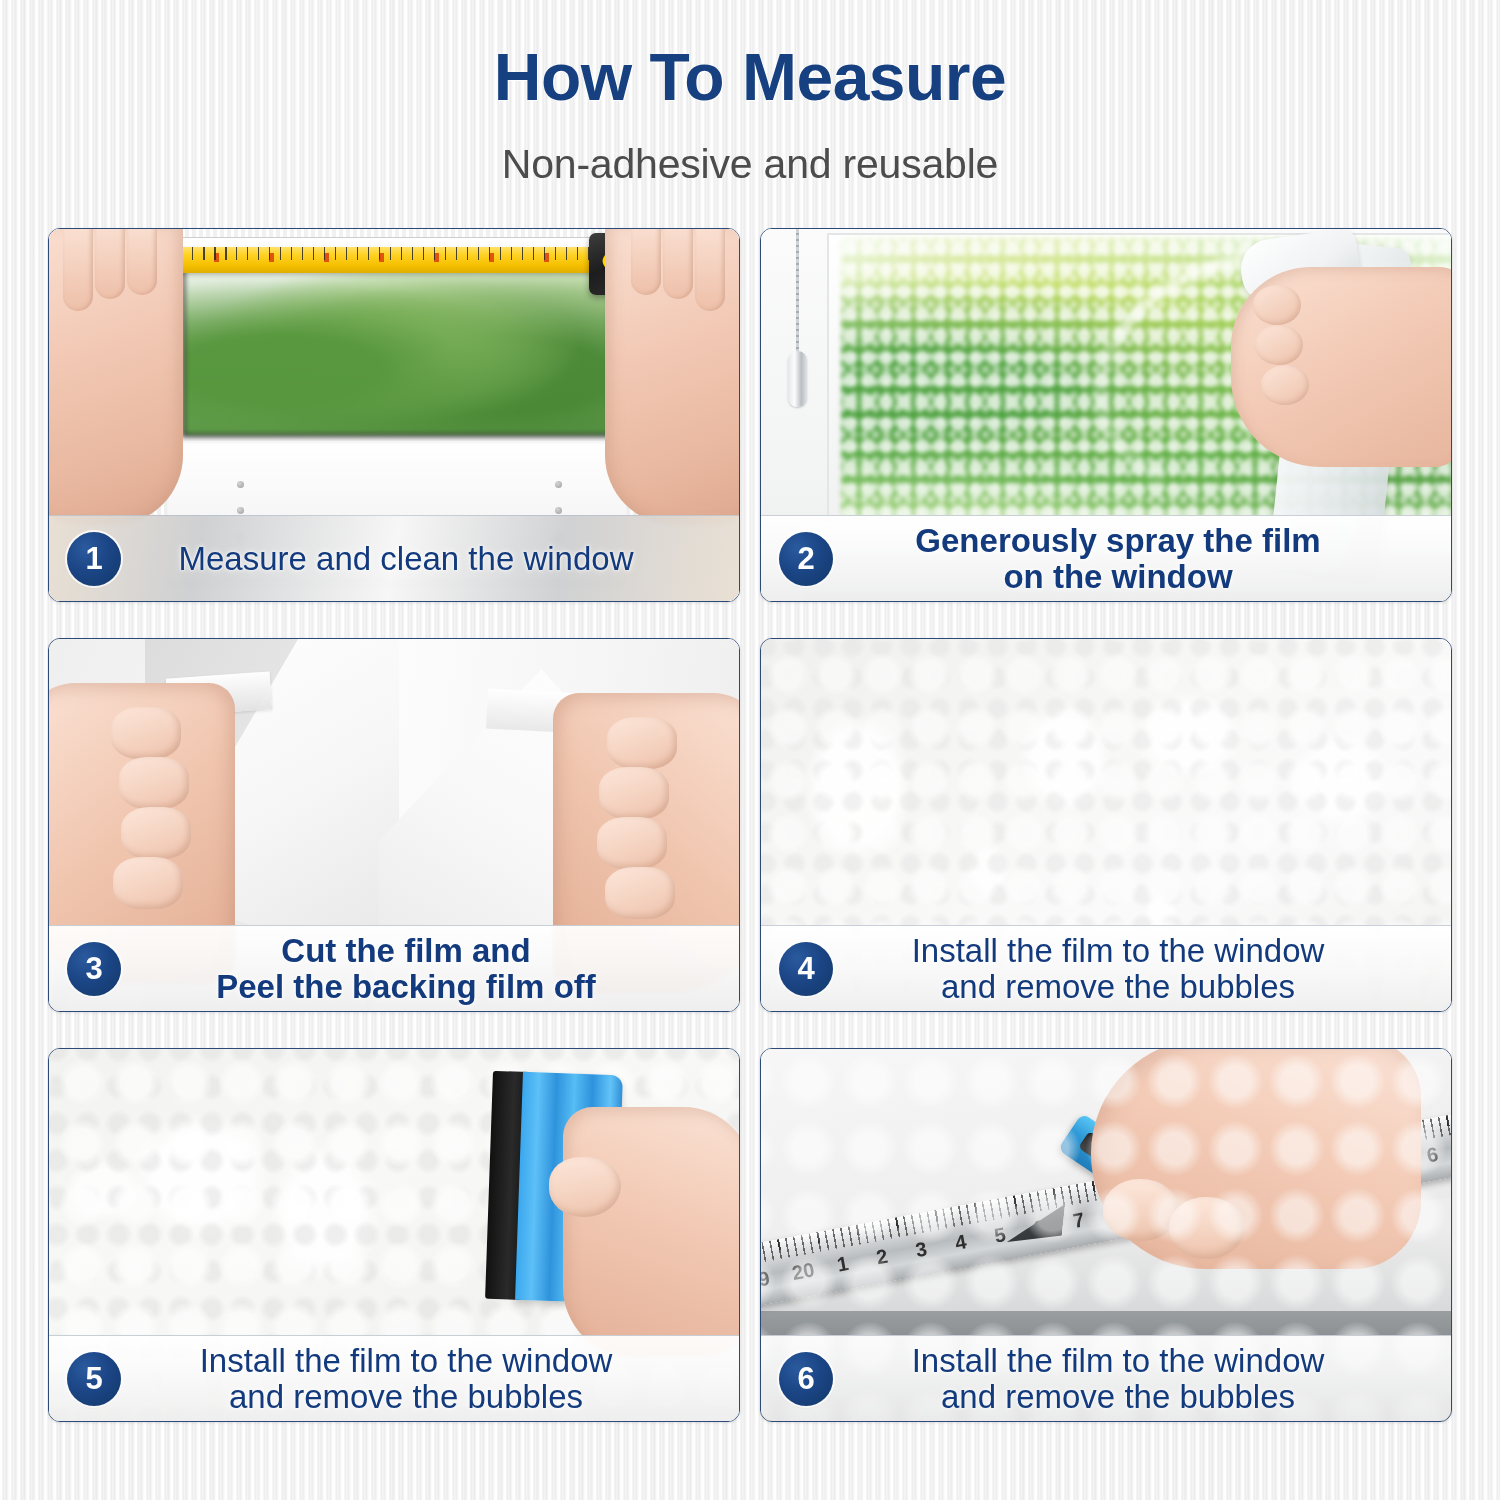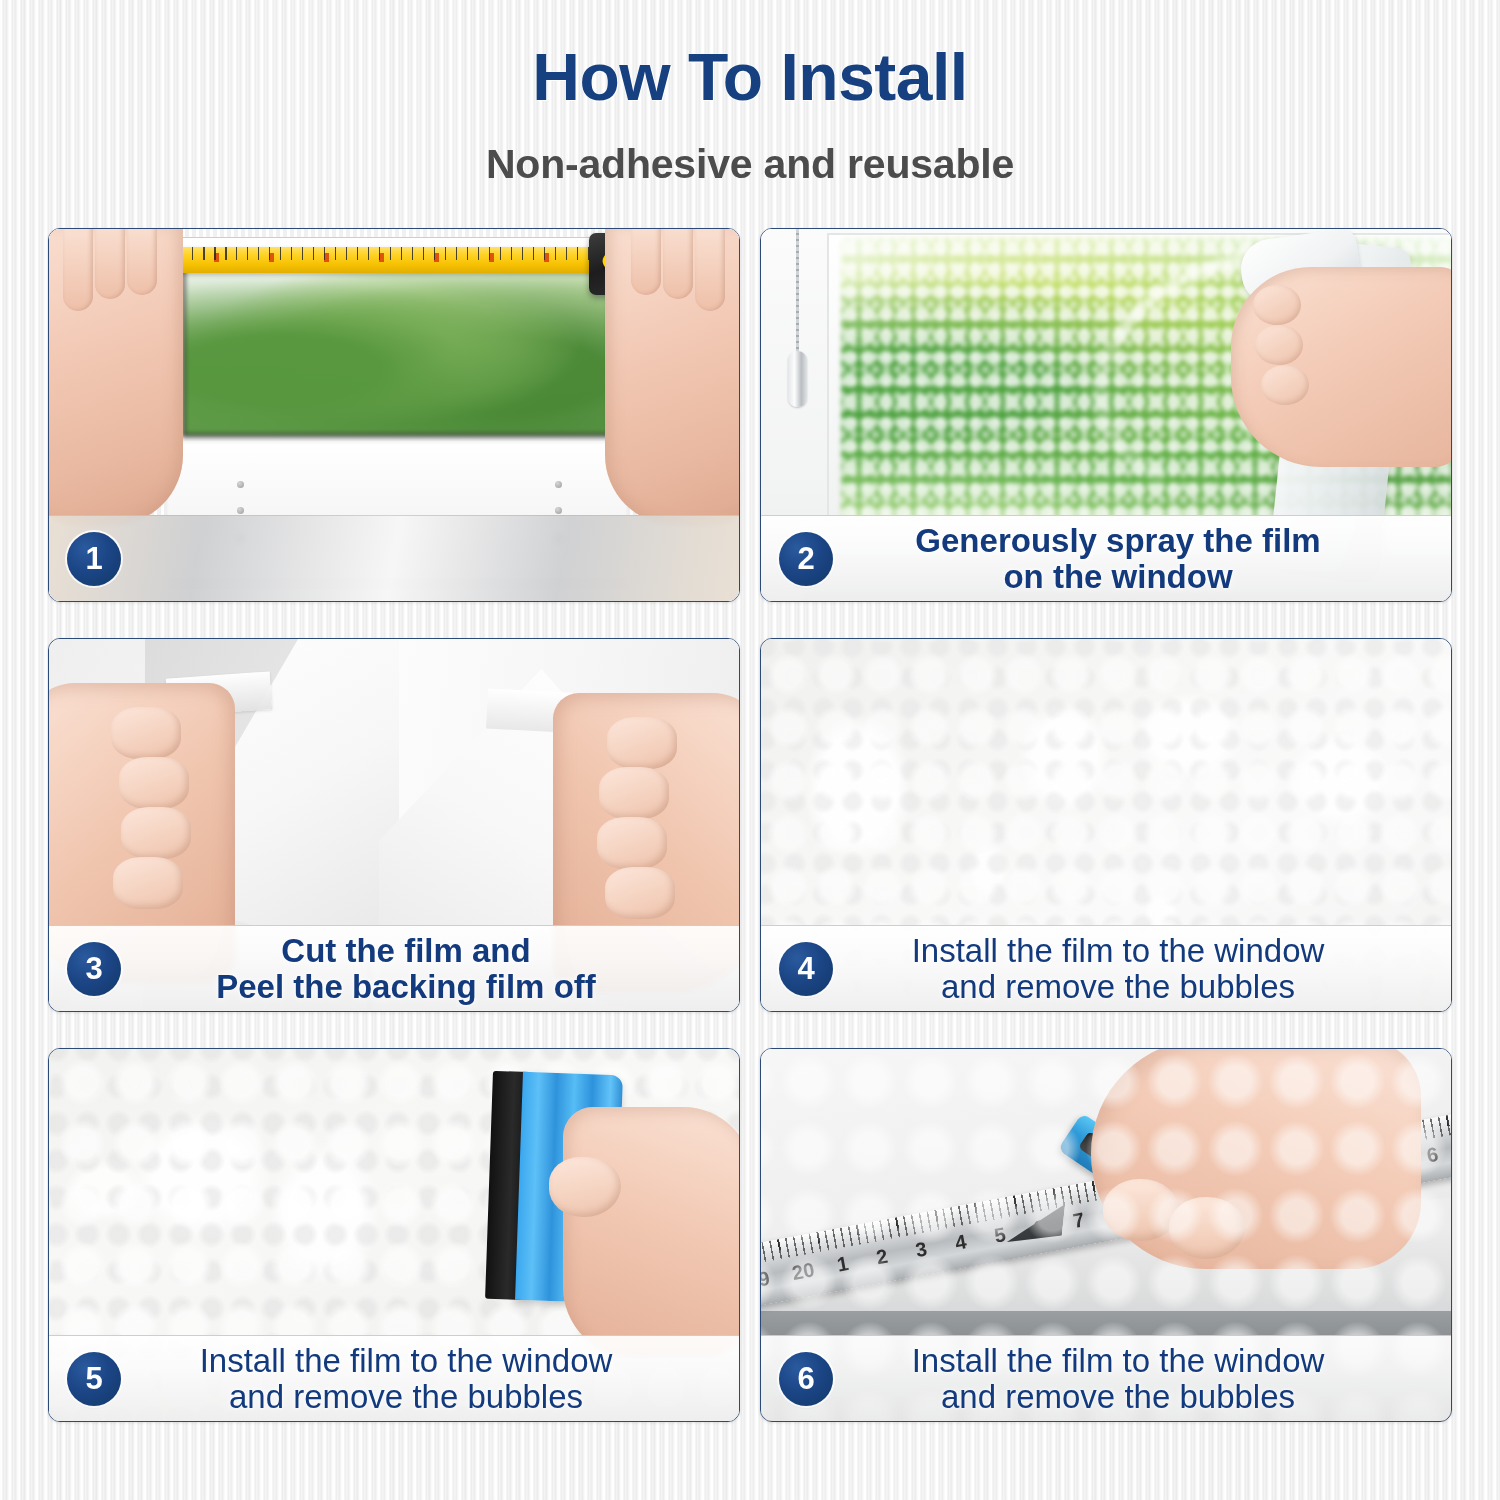--- a/index.html
+++ b/index.html
@@ -53,21 +53,21 @@
     color: #16407f;
     letter-spacing: -0.5px;
     line-height: 1.0;
     margin: 0;
     text-shadow:
       0 0 2px #ffffff,
       1px 1px 0 rgba(255,255,255,0.9);
   }
   .subtitle {
     font-size: 41px;
-    font-weight: bold;
+    font-weight: normal;
     color: #4c4c4c;
     line-height: 1.0;
     margin: 0;
     padding-top: 34px;
     letter-spacing: -0.2px;
   }
 
   
   .grid {
     position: absolute;
@@ -504,21 +504,21 @@
     background-size: 61px 67px;
     background-position: 17px 200px;
   }
 </style>
 </head>
 <body>
 
 <div class="page">
 
   <div class="header">
-    <div class="title">How To Install</div>
+    <div class="title">How To Measure</div>
     <div class="subtitle">Non-adhesive and reusable</div>
   </div>
 
   <div class="grid">
 
     <div class="panel">
       <div class="panel-photo p1">
         <div class="wall"></div>
         <div class="frame"></div>
         <div class="glass"></div>
@@ -538,20 +538,21 @@
           <div class="finger" style="left:62px; top:-10px; height:84px;"></div>
           <div class="finger" style="left:94px; top:-8px; height:78px;"></div>
         </div>
         <div class="hand-r">
           <div class="finger" style="right:30px; top:-6px;"></div>
           <div class="finger" style="right:62px; top:-10px; height:84px;"></div>
           <div class="finger" style="right:94px; top:-8px; height:78px;"></div>
         </div>
         <div class="caption metallic">
           <div class="badge">1</div>
+          <div class="caption-text">Measure and clean the window</div>
         </div>
       </div>
     </div>
 
     <div class="panel">
       <div class="panel-photo p2">
         <div class="room"></div>
         <div class="win-frame"></div>
         <div class="win-glass">
           <div class="droplets"></div>

